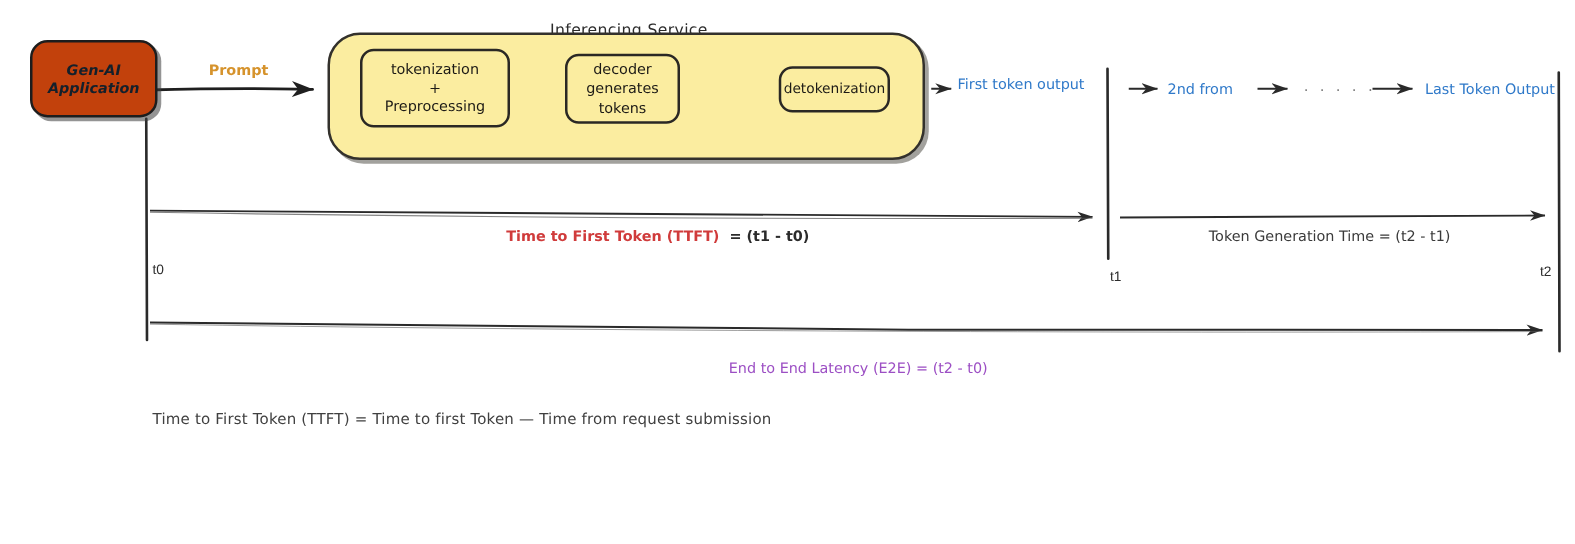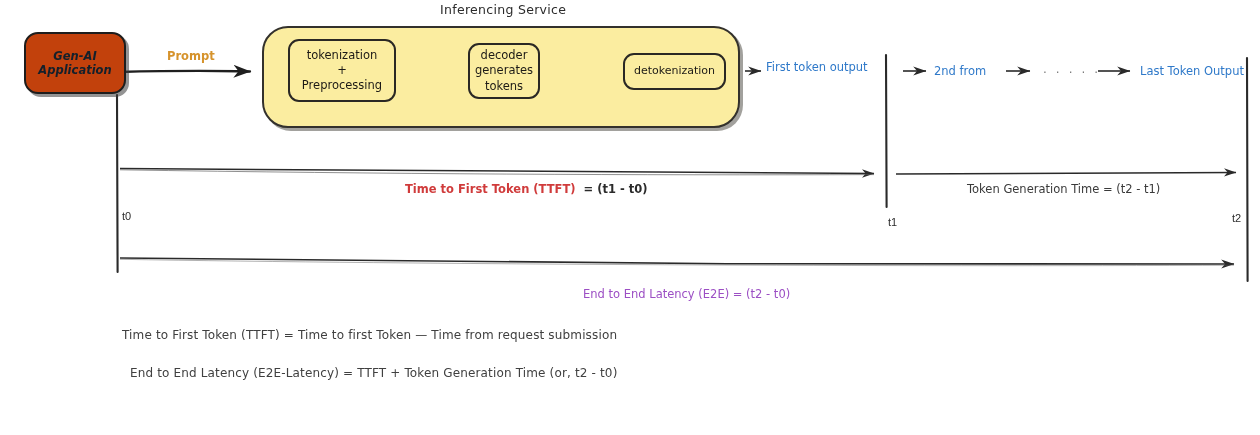--- a/index.html
+++ b/index.html
@@ -44,21 +44,21 @@
     font-style: italic;
     color: #14202b;
     line-height: 1.25;
     text-align: center;
     white-space: pre-line;
   }
 
   
   #inferencing-title {
     left: 440px;
-    top: 2px;
+    top: 16px;
     font-size: 12.5px;
     color: #2b2b2b;
     letter-spacing: .3px;
   }
   #inferencing-box {
     left: 262px;
     top: 26px;
     width: 478px;
     height: 102px;
     background: #fbeda0;
@@ -73,23 +73,23 @@
     border-radius: 11px;
     display: flex;
     align-items: center;
     justify-content: center;
     text-align: center;
     font-size: 11.5px;
     color: #1c1a16;
     line-height: 1.32;
     white-space: pre-line;
   }
-  #stage-tokenization { left: 288px; top: 39px;  width: 108px; height: 63px; }
-  #stage-decoder      { left: 468px; top: 43px;  width: 72px; height: 56px; }
-  #stage-detokenize   { left: 623px; top: 53px;  width: 103px; height: 37px; font-size: 11px; }
+  #stage-tokenization { left: 288px; top: 39px;  width: 120px; height: 63px; }
+  #stage-decoder      { left: 452px; top: 43px;  width: 92px; height: 56px; }
+  #stage-detokenize   { left: 623px; top: 53px;  width: 89px; height: 37px; font-size: 11px; }
 
   
   .flow-label {
     font-size: 11.5px;
     color: #2f79c9;
     white-space: nowrap;
   }
   #prompt-label {
     left: 167px; top: 49px;
     font-size: 11.5px;
@@ -268,16 +268,15 @@
   <div class="abs" id="tgt-metric">Token Generation Time = (t2 - t1)</div>
 
   <div class="abs" id="e2e-metric">End to End Latency (E2E) = (t2 - t0)</div>
 
   <div class="abs tick-label" id="tick-t0">t0</div>
   <div class="abs tick-label" id="tick-t1">t1</div>
   <div class="abs tick-label" id="tick-t2">t2</div>
 
   <div class="abs" id="definitions">
     <div class="definition-line" id="def-line-1">Time to First Token (TTFT) = Time to first Token — Time from request submission</div>
-    <div class="definition-line" id="def-line-3">End to End Latency (E2E-Latency) = TTFT + Token Generation Time (or, t2 - t0)</div>
   </div>
 
 </div>
 
 </body></html>

